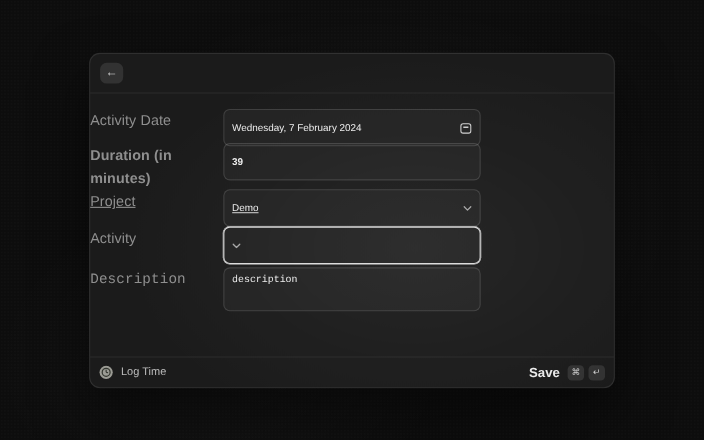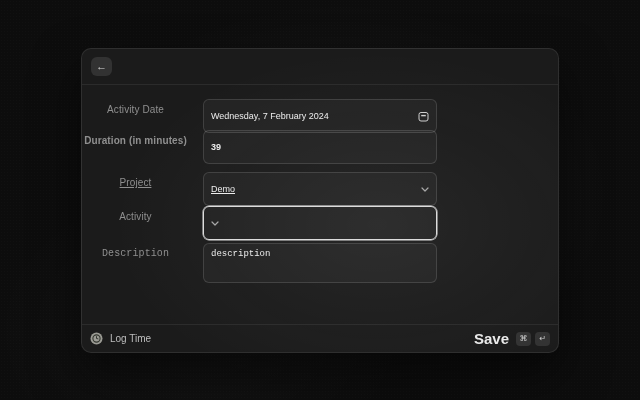--- a/index.html
+++ b/index.html
@@ -63,23 +63,23 @@
     font-size: 11px;
     line-height: 19px;
     text-align: center;
     cursor: pointer;
     font-family: "Liberation Sans", sans-serif;
   }
   .label {
     position: absolute;
     left: 0;
     width: 107px;
-    text-align: center;
+    text-align: left;
     color: #8f8f8f;
-    font-size: 10px;
+    font-size: 13px;
     line-height: 21px;
     letter-spacing: 0.1px;
   }
   .label.top-aligned { line-height: 12px; padding-top: 5px; box-sizing: border-box; }
   .field {
     position: absolute;
     left: 121px;
     width: 234px;
     height: 21px;
     box-sizing: border-box;
@@ -138,21 +138,21 @@
   .save-action {
     display: flex;
     align-items: center;
     gap: 4px;
     background: none;
     border: none;
     padding: 0;
     cursor: pointer;
     font-family: "Liberation Sans", sans-serif;
   }
-  .save-label { color: #eaeaea; font-size: 15px; font-weight: 700; margin-right: 3px; }
+  .save-label { color: #eaeaea; font-size: 12px; font-weight: 700; margin-right: 3px; }
   .keycap {
     width: 15px;
     height: 14px;
     border-radius: 4px;
     background: rgba(255,255,255,0.10);
     color: #cfcfcf;
     font-size: 8px;
     display: flex;
     align-items: center;
     justify-content: center;

